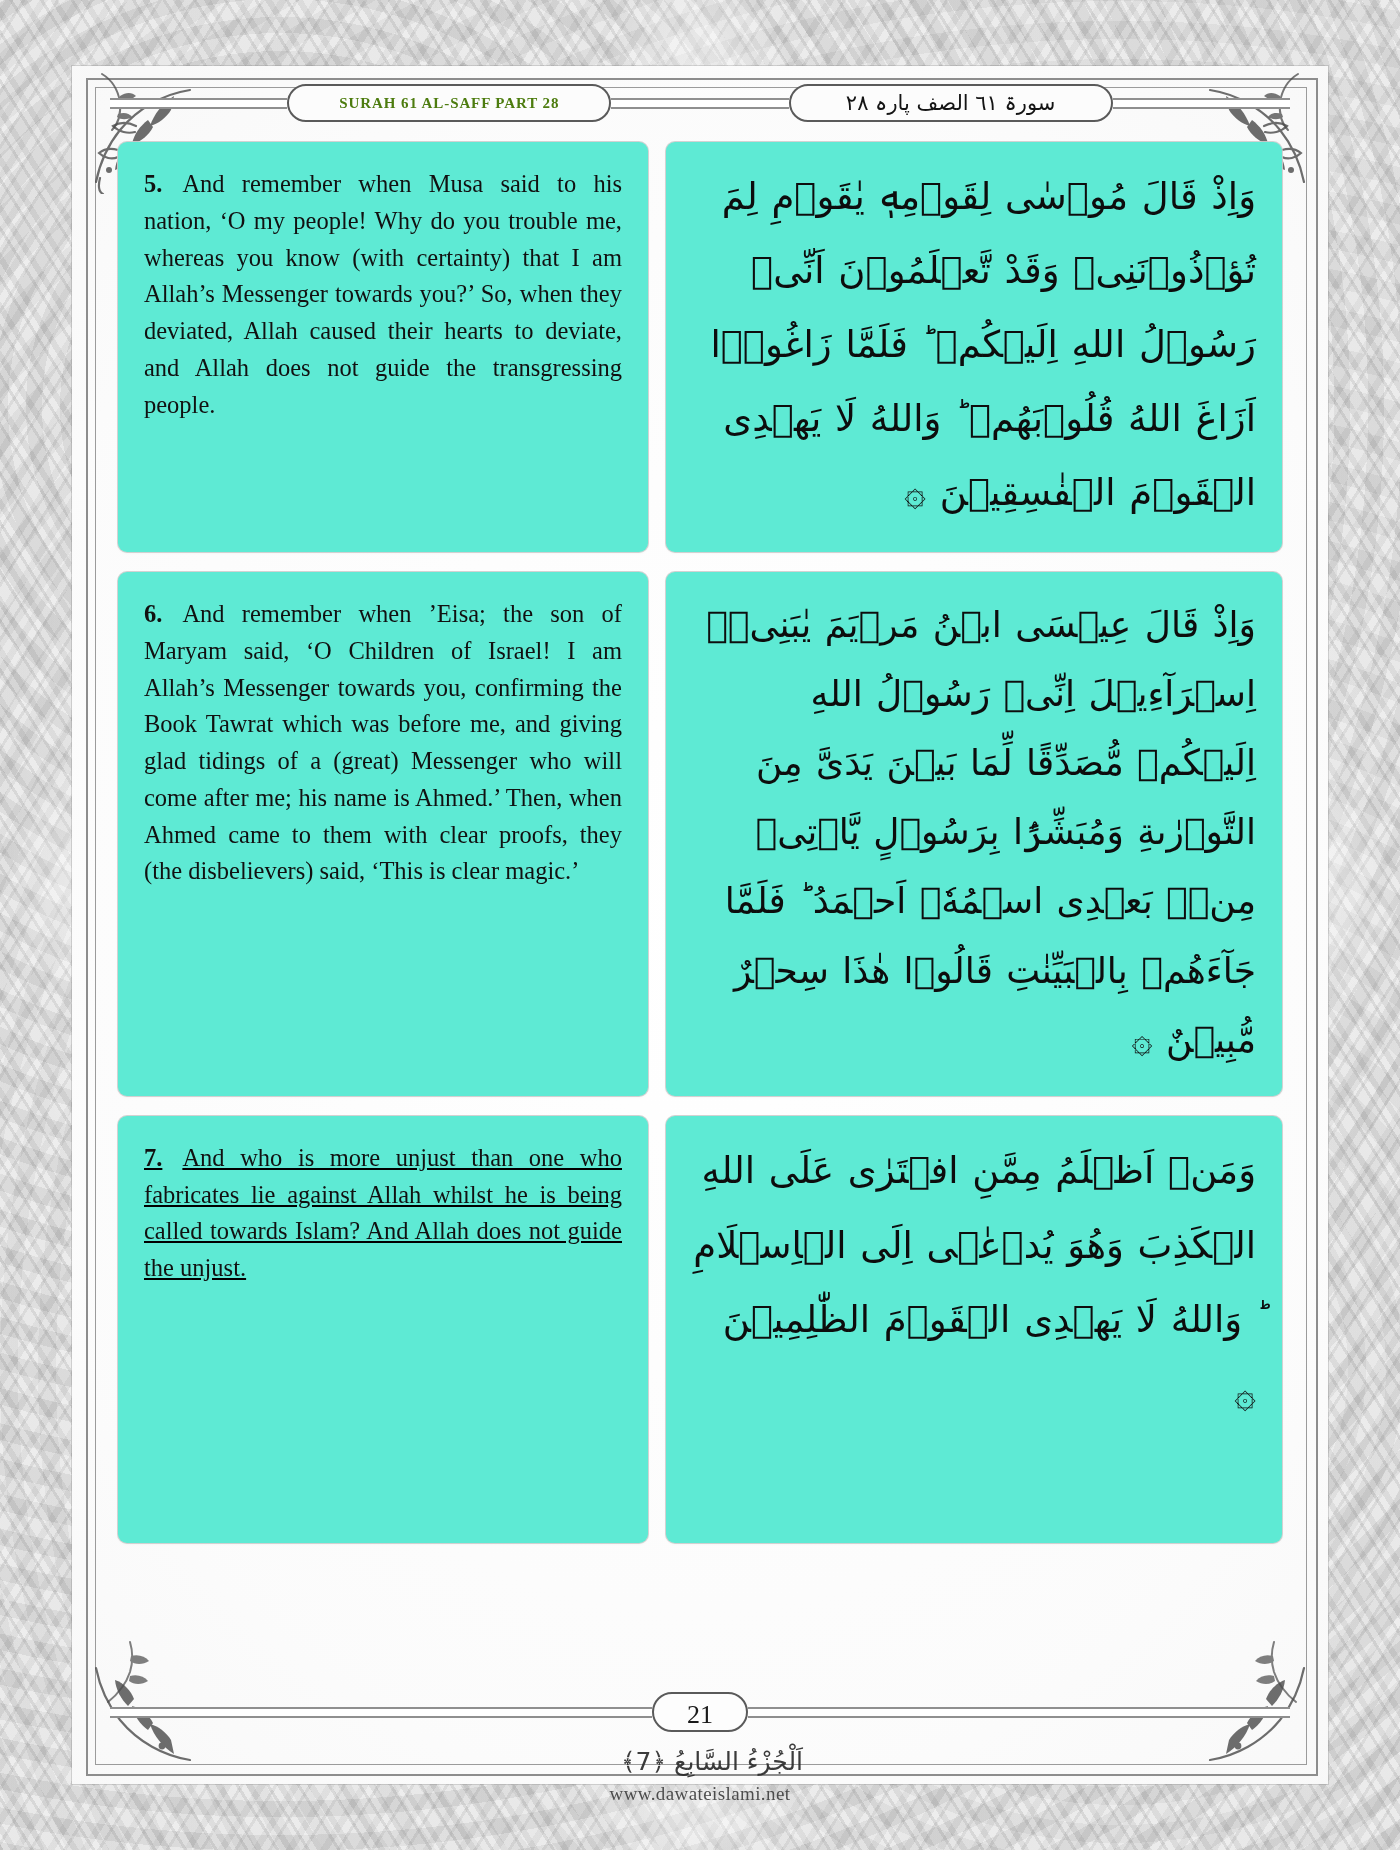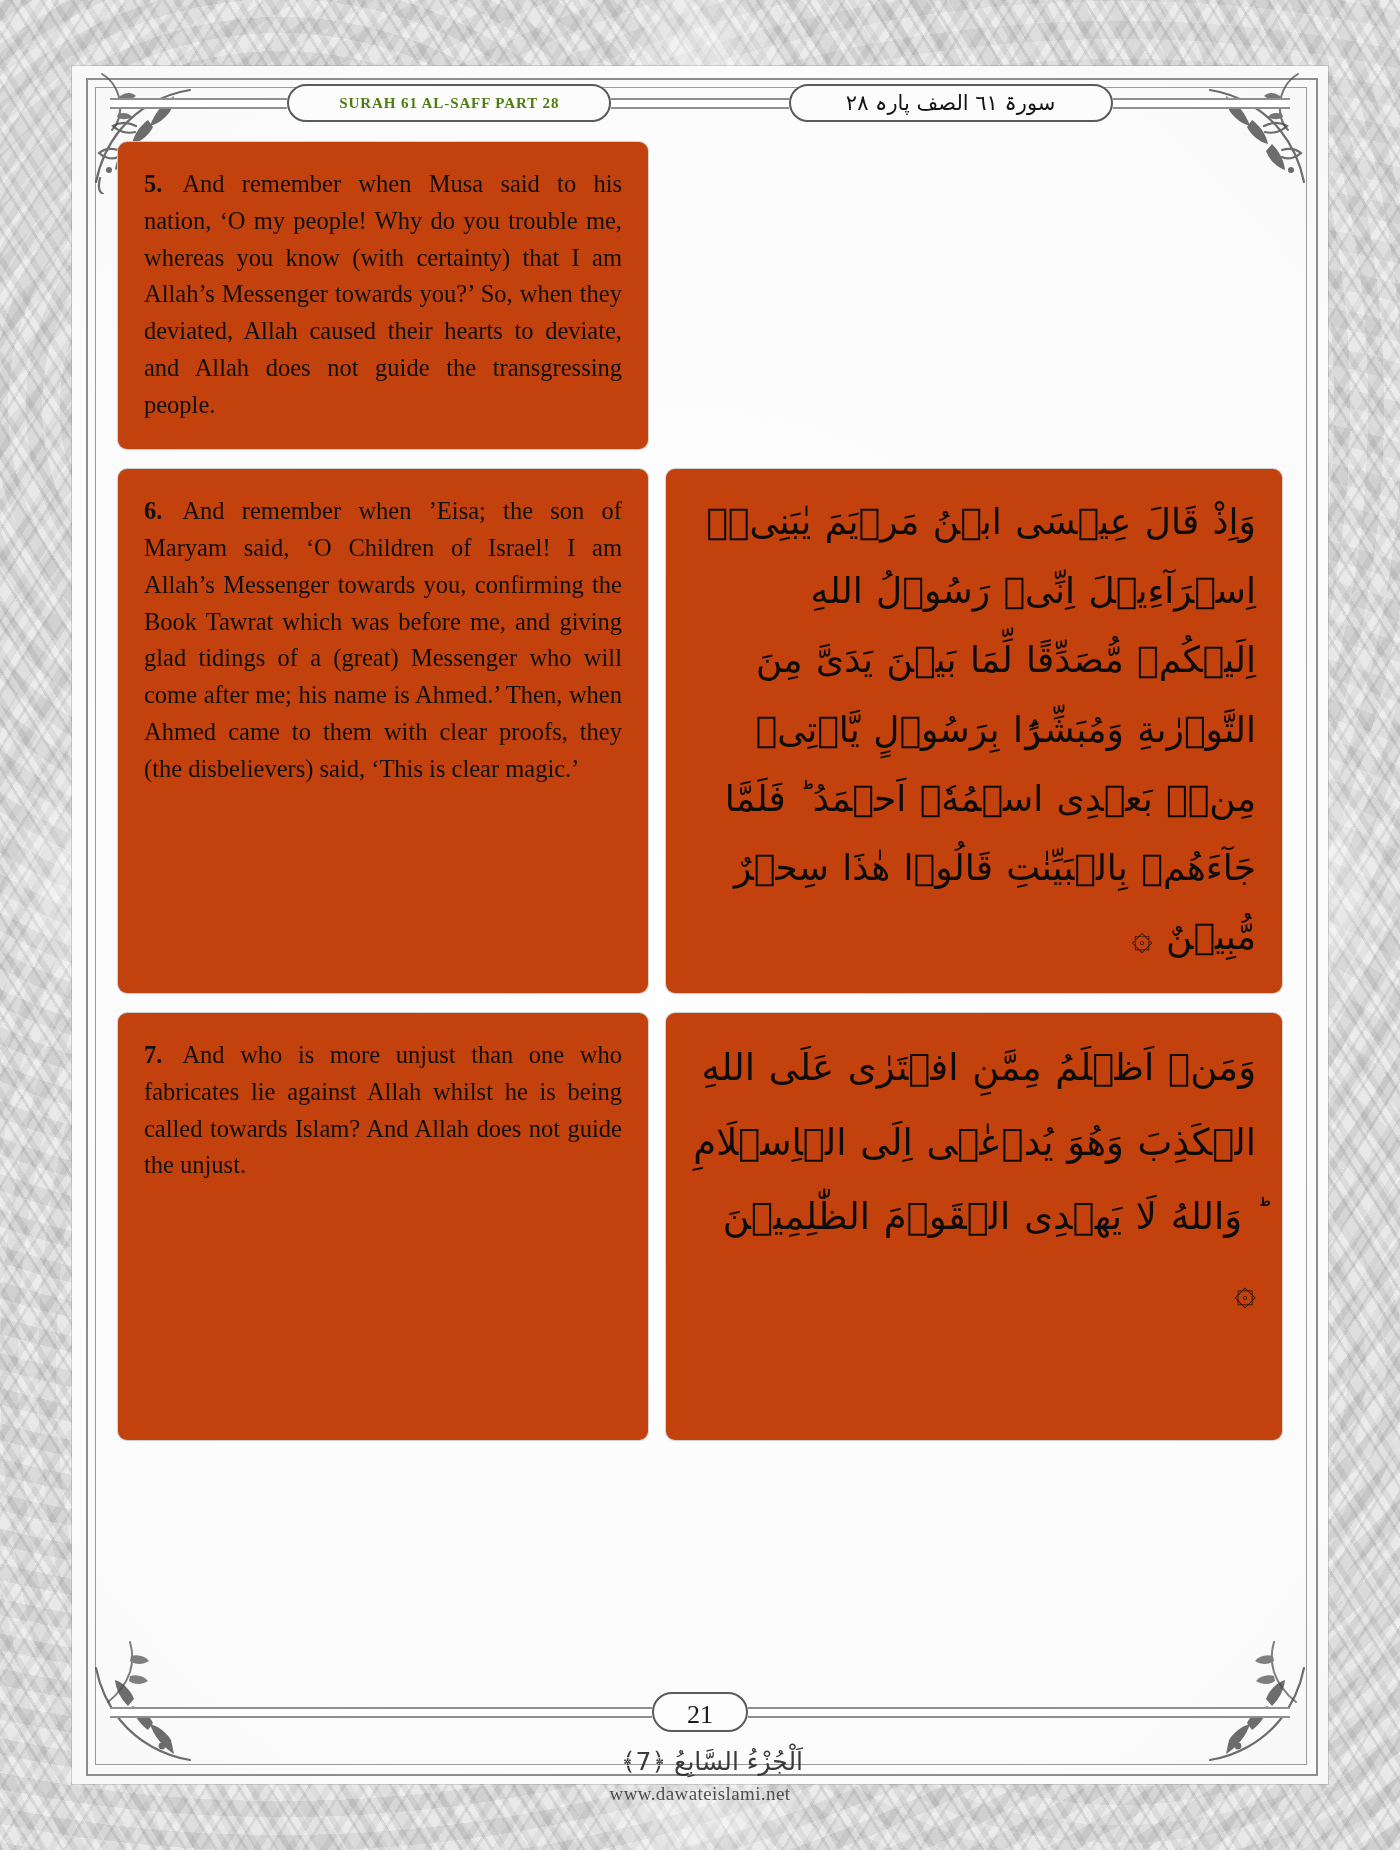--- a/index.html
+++ b/index.html
@@ -149,21 +149,21 @@
     display: flex;
     flex-direction: column;
     gap: 20px;
   }
   .verse-row {
     display: flex;
     gap: 18px;
     align-items: stretch;
   }
   .panel {
-    background: #c2410c;
+    background: #5eead4;
     border-radius: 9px;
     box-shadow: 0 0 0 1px rgba(205,205,205,.9), 0 1px 3px rgba(0,0,0,.05);
   }
   .panel.eng {
     flex: 0 0 478px;
     padding: 24px 26px 26px 26px;
   }
   .panel.ara {
     flex: 1 1 auto;
     padding: 18px 26px 22px 26px;
@@ -344,35 +344,38 @@
 </div>
 
 <div class="content">
 
   <div class="verse-row">
     <div class="panel eng">
       <p class="eng-text">
         <span class="vnum">5.</span><span>And remember when Musa said to his nation, ‘O my people! Why do you trouble me, whereas you know (with certainty) that I am Allah’s Messenger towards you?’ So, when they deviated, Allah caused their hearts to deviate, and Allah does not guide the transgressing people.</span>
       </p>
     </div>
+    <div class="panel ara">
+      <p class="ara-text r5">وَاِذْ قَالَ مُوۡسٰى لِقَوۡمِهٖ يٰقَوۡمِ لِمَ تُؤۡذُوۡنَنِىۡ وَقَدْ تَّعۡلَمُوۡنَ اَنِّىۡ رَسُوۡلُ اللهِ اِلَيۡكُمۡ ؕ فَلَمَّا زَاغُوۡۤا اَزَاغَ اللهُ قُلُوۡبَهُمۡ ؕ وَاللهُ لَا يَهۡدِى الۡقَوۡمَ الۡفٰسِقِيۡنَ ۞</p>
+    </div>
   </div>
 
   <div class="verse-row">
     <div class="panel eng">
       <p class="eng-text">
         <span class="vnum">6.</span><span>And remember when ’Eisa; the son of Maryam said, ‘O Children of Israel! I am Allah’s Messenger towards you, confirming the Book Tawrat which was before me, and giving glad tidings of a (great) Messenger who will come after me; his name is Ahmed.’ Then, when Ahmed came to them with clear proofs, they (the disbelievers) said, ‘This is clear magic.’</span>
       </p>
     </div>
     <div class="panel ara">
       <p class="ara-text r6">وَاِذْ قَالَ عِيۡسَى ابۡنُ مَرۡيَمَ يٰبَنِىۡۤ اِسۡرَآءِيۡلَ اِنِّىۡ رَسُوۡلُ اللهِ اِلَيۡكُمۡ مُّصَدِّقًا لِّمَا بَيۡنَ يَدَىَّ مِنَ التَّوۡرٰىةِ وَمُبَشِّرًۢا بِرَسُوۡلٍ يَّاۡتِىۡ مِنۡۢ بَعۡدِى اسۡمُهٗۤ اَحۡمَدُ ؕ فَلَمَّا جَآءَهُمۡ بِالۡبَيِّنٰتِ قَالُوۡا هٰذَا سِحۡرٌ مُّبِيۡنٌ ۞</p>
     </div>
   </div>
 
   <div class="verse-row">
-    <div class="panel eng" style="">
+    <div class="panel eng" style="text-decoration:underline;">
       <p class="eng-text">
         <span class="vnum">7.</span><span>And who is more unjust than one who fabricates lie against Allah whilst he is being called towards Islam? And Allah does not guide the unjust.</span>
       </p>
     </div>
     <div class="panel ara" style="padding-bottom:110px;">
       <p class="ara-text r7">وَمَنۡ اَظۡلَمُ مِمَّنِ افۡتَرٰى عَلَى اللهِ الۡكَذِبَ وَهُوَ يُدۡعٰۤى اِلَى الۡاِسۡلَامِ ؕ وَاللهُ لَا يَهۡدِى الۡقَوۡمَ الظّٰلِمِيۡنَ ۞</p>
     </div>
   </div>
 
 </div>

